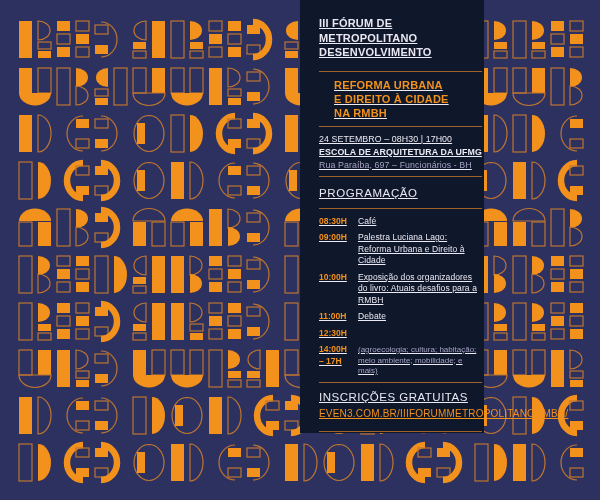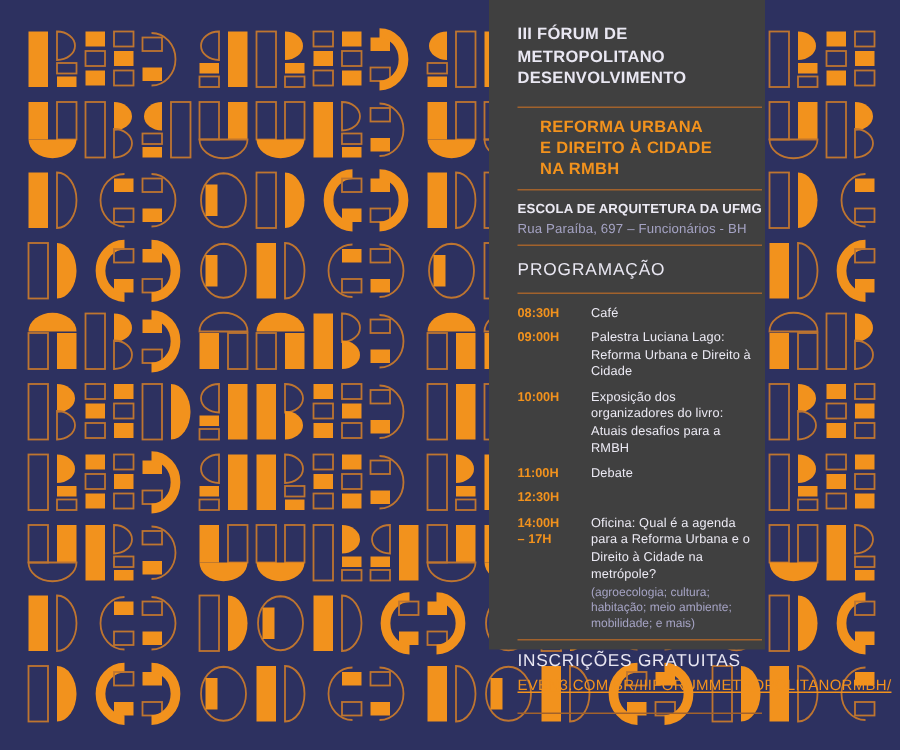--- a/index.html
+++ b/index.html
@@ -5,37 +5,37 @@
   html,body{margin:0;padding:0;}
   body{
     width:600px;height:500px;position:relative;overflow:hidden;
     background:#2D3160;
     font-family:"Liberation Sans", sans-serif;
     -webkit-font-smoothing:antialiased;
   }
   #pattern-svg{position:absolute;left:0;top:0;width:600px;height:500px;display:block;}
   
   .panel{
-    position:absolute;left:326px;top:0;width:184px;height:433px;
-    background:#404040;box-sizing:border-box;
-    padding:16px 2px 0 19px;color:#ECEAF4;
+    position:absolute;left:300px;top:0;width:184px;height:433px;
+    background:#0f172a;box-sizing:border-box;
+    padding:16px 2px 0 19px;color:#ECEAF4;text-decoration:underline;
   }
   .divider{border:none;border-top:1px solid #A2622C;margin:0;width:163px;}
   .title{font-size:11px;font-weight:600;line-height:14.5px;letter-spacing:.2px;color:#E9E7F2;}
   .d1{margin-top:11px;}
   .subtitle{margin-top:6px;font-size:11px;font-weight:700;line-height:14px;letter-spacing:.2px;color:#F2921D;margin-left:15px;}
   .d2{margin-top:6px;}
   .eventinfo{margin-top:6px;font-size:8.8px;line-height:13px;letter-spacing:.1px;}
   .eventinfo .venue{font-weight:700;}
   .eventinfo .address{color:#A5A3C4;}
   .d3{margin-top:4px;}
   .section-heading{margin-top:10px;font-size:11.5px;font-weight:500;letter-spacing:.6px;color:#E9E7F2;}
   .d4{margin-top:9px;}
   .schedule{margin-top:7px;}
-  .sched-item{display:grid;grid-template-columns:36px 1fr;column-gap:13px;margin-bottom:5px;}
+  .sched-item{display:grid;grid-template-columns:36px 1fr;column-gap:3px;margin-bottom:5px;}
   .sched-time{color:#F2921D;font-weight:700;font-size:8.5px;line-height:11.5px;white-space:pre-line;}
   .sched-desc{font-size:8.5px;line-height:11.5px;color:#ECEAF4;letter-spacing:.1px;}
   .sched-note{grid-column:2;font-size:8px;line-height:10.5px;color:#A5A3C4;margin-top:1px;}
   .d5{margin-top:4px;}
   .reg-heading{margin-top:8px;font-size:11.5px;font-weight:500;letter-spacing:.5px;color:#E9E7F2;}
   .reg-url{margin-top:4px;font-size:10px;letter-spacing:.2px;color:#F2921D;text-decoration:underline;display:inline-block;cursor:pointer;}
   .d6{margin-top:10px;}
 </style>
 </head>
 <body>
@@ -832,20 +832,21 @@
 
   <div class="subtitle">
     <div>REFORMA URBANA</div>
     <div>E DIREITO À CIDADE</div>
     <div>NA RMBH</div>
   </div>
 
   <hr class="divider d2">
 
   <div class="eventinfo">
+    <div class="date">24 SETEMBRO – 08H30 | 17H00</div>
     <div class="venue">ESCOLA DE ARQUITETURA DA UFMG</div>
     <div class="address">Rua Paraíba, 697 – Funcionários - BH</div>
   </div>
 
   <hr class="divider d3">
 
   <div class="section-heading">PROGRAMAÇÃO</div>
 
   <hr class="divider d4">
 
@@ -865,21 +866,20 @@
       <div class="sched-item">
         <span class="sched-time">11:00H</span>
         <span class="sched-desc">Debate</span>
       </div>
       <div class="sched-item">
         <span class="sched-time">12:30H</span>
       </div>
       <div class="sched-item">
         <span class="sched-time">14:00H
 – 17H</span>
-        <span class="sched-desc">Oficina: Qual é a agenda para a Reforma Urbana e o Direito à Cidade na metrópole?</span>
         <div class="sched-note">(agroecologia; cultura; habitação; meio ambiente; mobilidade; e mais)</div>
       </div>
     </div>
 
   <hr class="divider d5">
 
   <div class="reg-heading">INSCRIÇÕES GRATUITAS</div>
   <a class="reg-url">EVEN3.COM.BR/IIIFORUMMETROPOLITANORMBH/</a>
 
   <hr class="divider d6">

